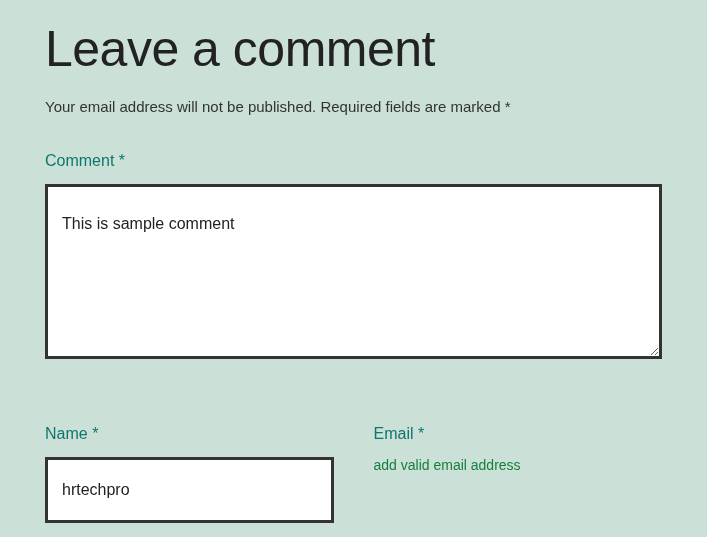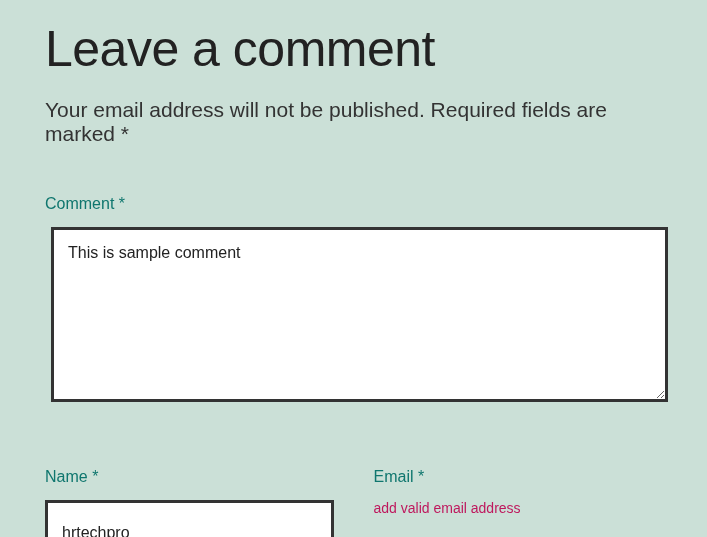--- a/index.html
+++ b/index.html
@@ -16,45 +16,44 @@
       height: 537px;
     }
     .heading {
       font-size: 50px;
       font-weight: 400;
       color: #222;
       margin-bottom: 20px;
       letter-spacing: -0.5px;
     }
     .notice {
-      font-size: 21px;
+      font-size: 15px;
       color: #333;
-      margin-bottom: 49px;
+      margin-bottom: 37px;
     }
     .field-group {
       margin-bottom: 30px;
     }
     .label {
       display: block;
       font-size: 16px;
       font-weight: 400;
       color: #0f766e;
       margin-bottom: 14px;
     }
     .textarea {
       width: 100%;
       height: 175px;
-      padding: 14px 14px;
+      padding: 28px 14px;
       font-size: 16px;
       font-family: inherit;
       color: #222;
       background: #fff;
       border: 3px solid #333;
       resize: both;
-      margin-left: 6px;
     }
     .row {
       display: flex;
       gap: 40px;
     }
     .col {
       flex: 1;
       margin-top: 32px;
     }
     .text-input {
@@ -63,21 +62,21 @@
       font-size: 16px;
       font-family: inherit;
       color: #222;
       background: #fff;
       border: 3px solid #333;
     }
     .text-input.error {
       border: 1px solid #d33;
     }
     .error-msg {
-      color: #be185d;
+      color: #15803d;
       font-size: 14px;
       margin-top: 14px;
     }
   </style>
 </head>
 <body>
 
 <h1 class="heading">Leave a comment</h1>
 
 <p class="notice">Your email address will not be published. Required fields are marked *</p>

